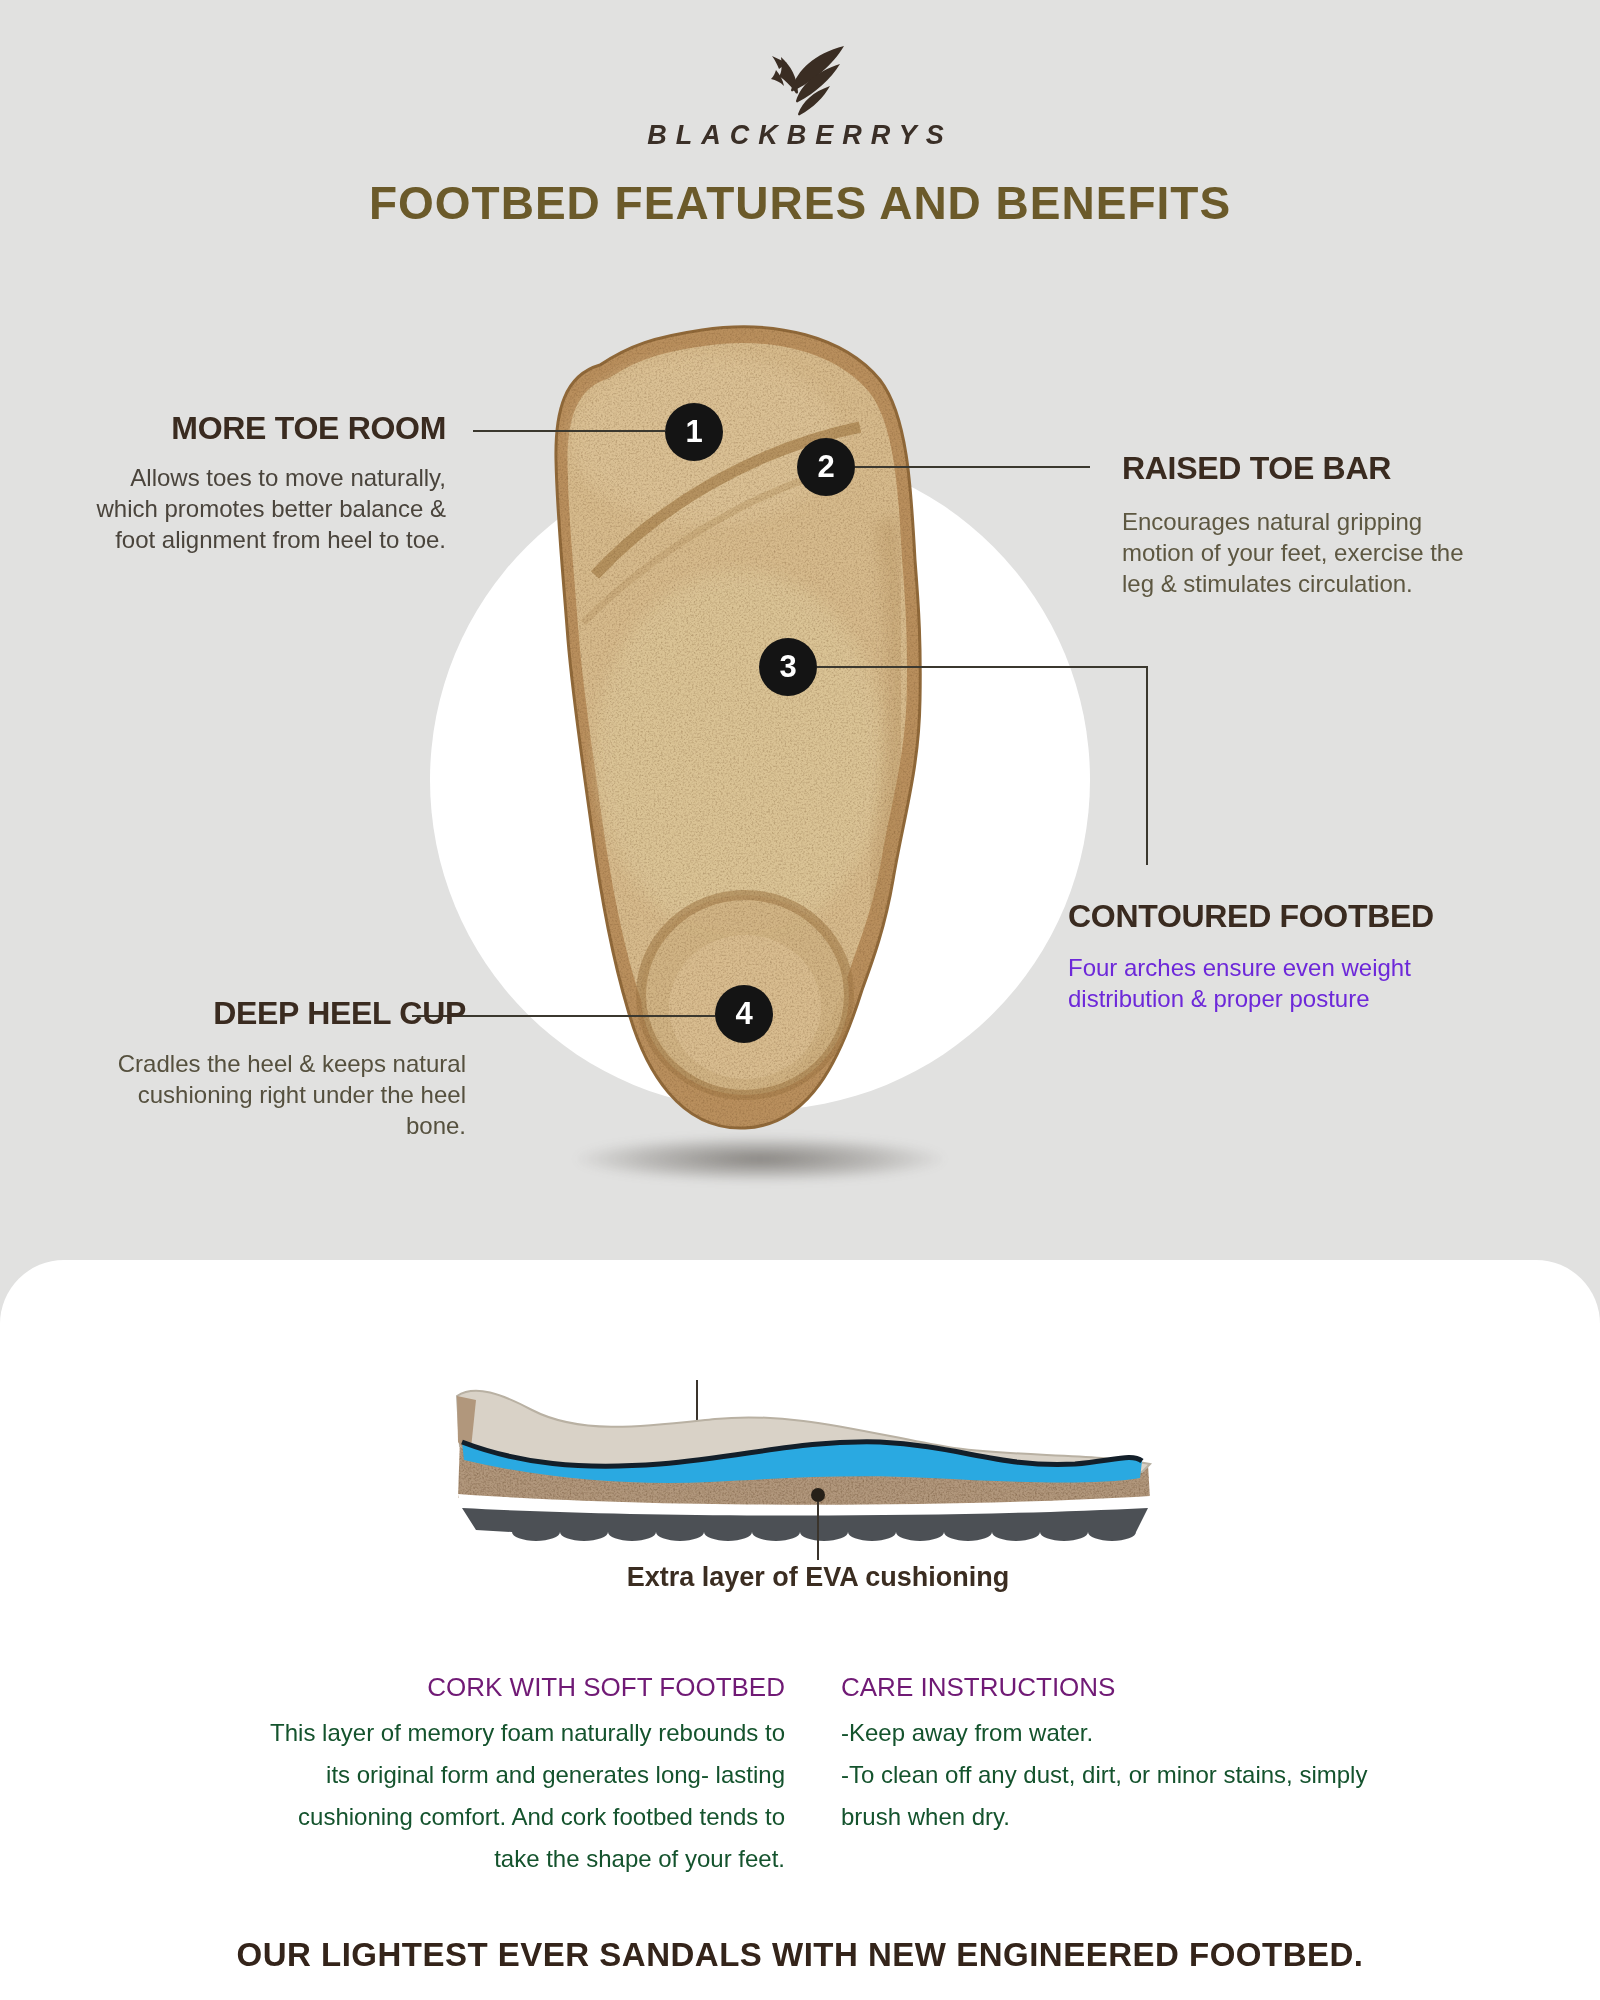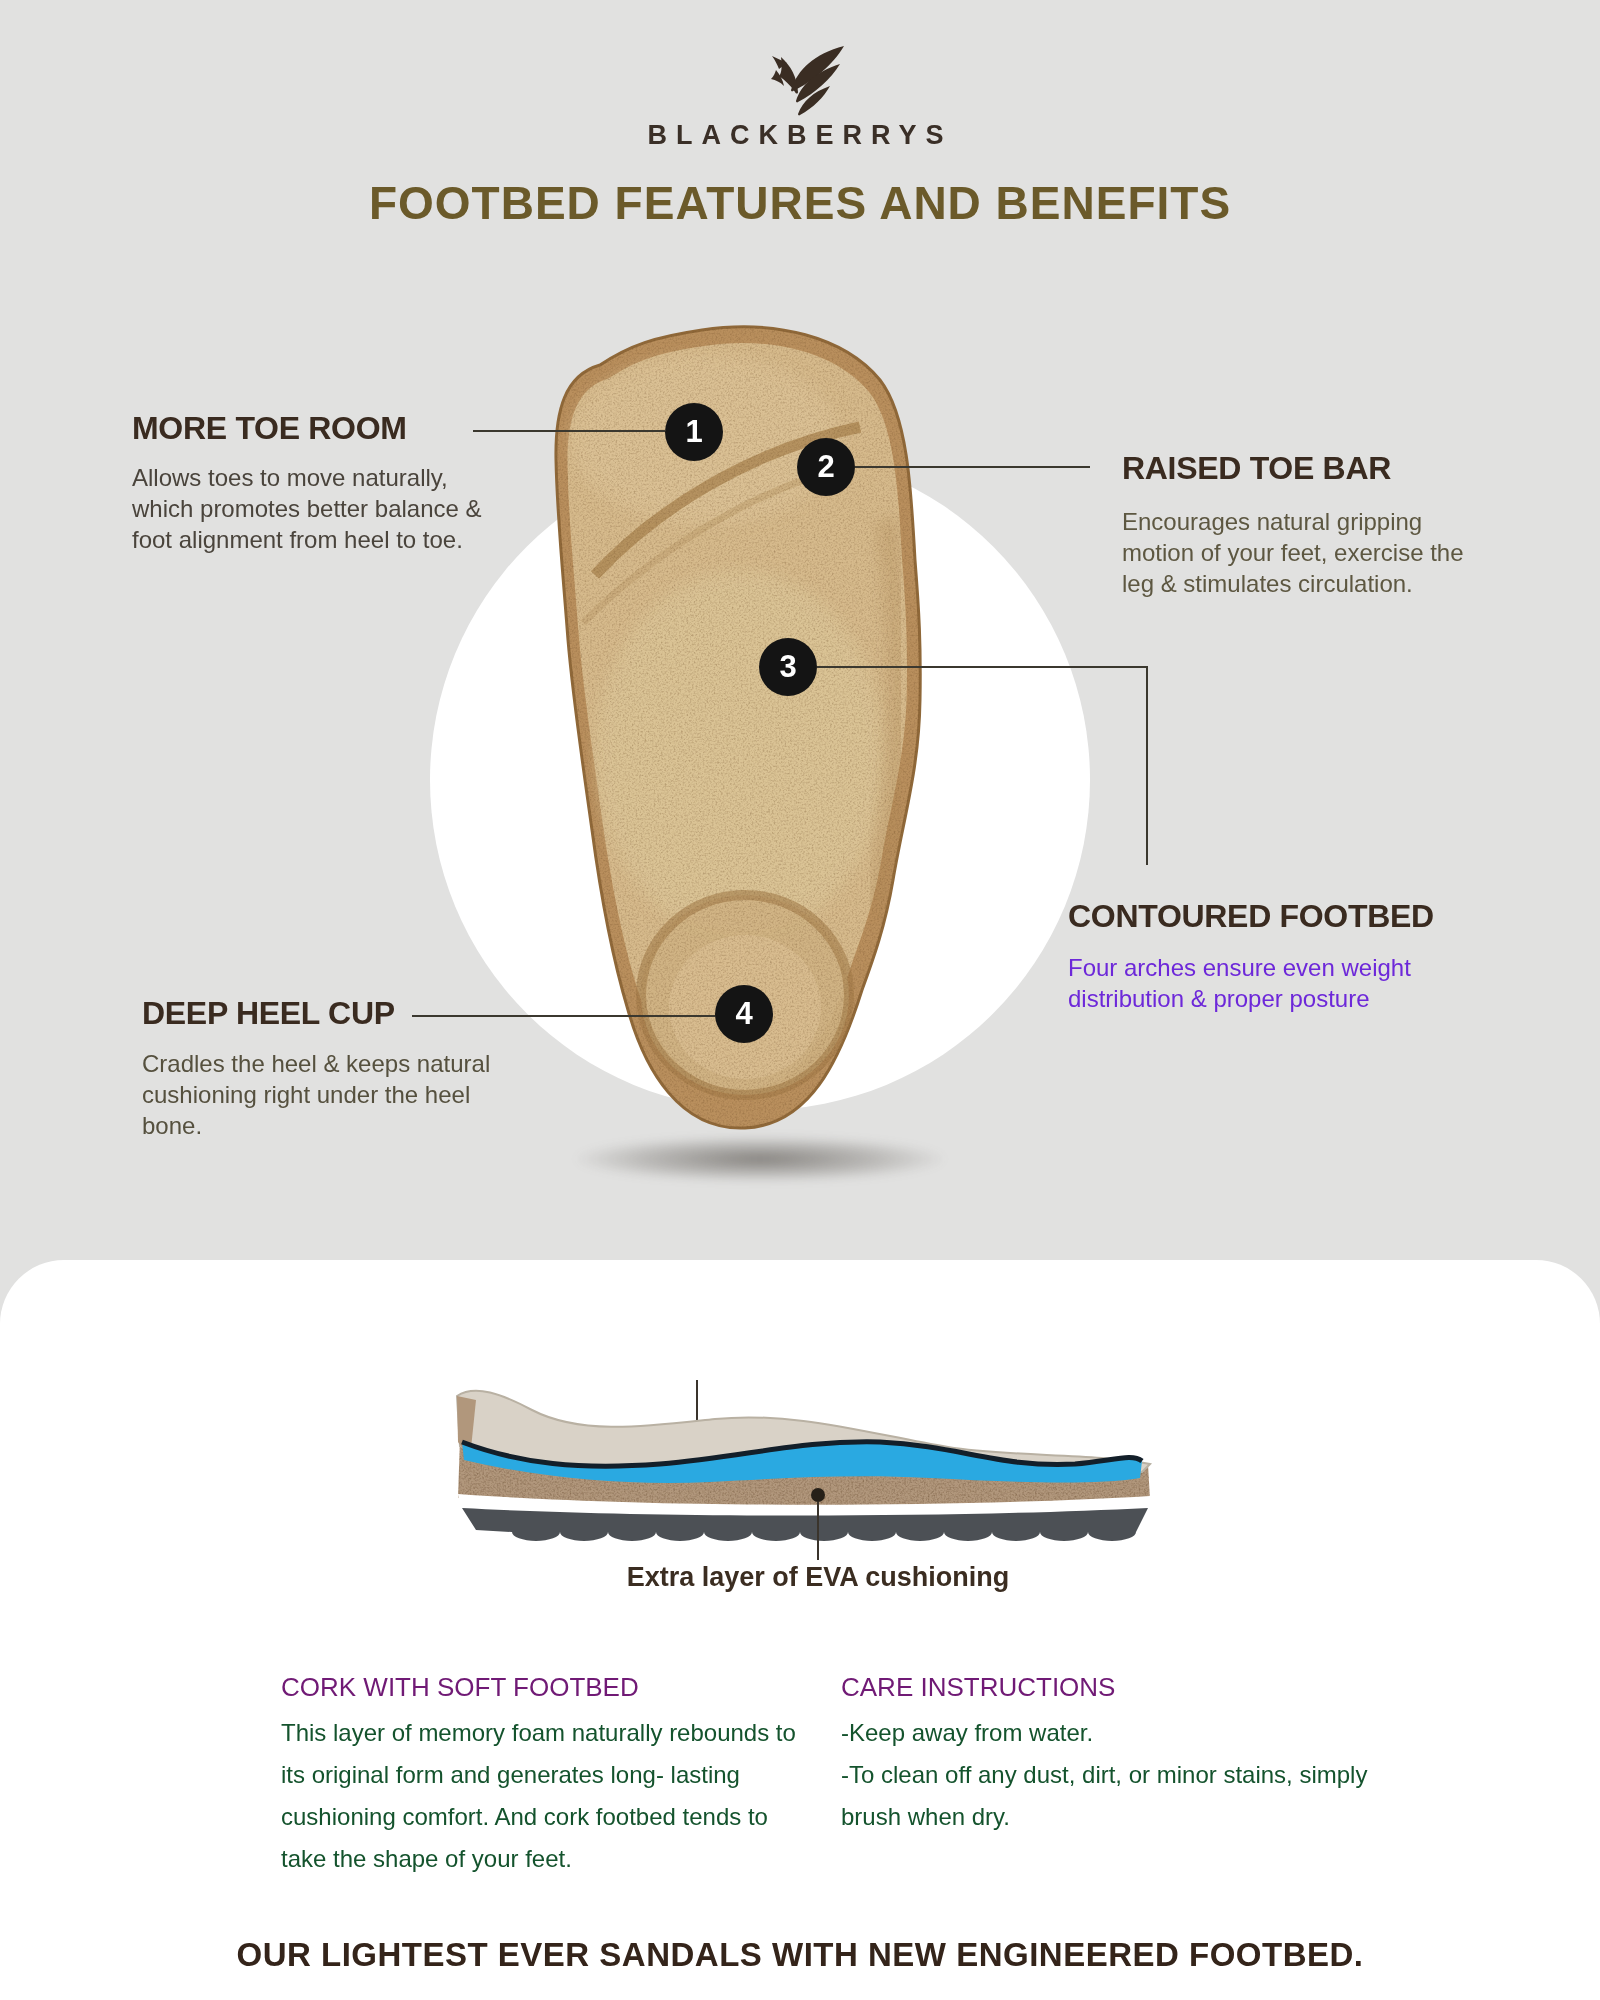--- a/index.html
+++ b/index.html
@@ -4,35 +4,35 @@
 <style>
   html,body{margin:0;padding:0;background:#cfcfcf;}
   .page{
     position:relative;width:1600px;height:2000px;margin:0 auto;
     background:#e1e1e0;overflow:hidden;
     font-family:"Liberation Sans", sans-serif;color:#3a2b20;
   }
   .abs{position:absolute;}
   
   .wordmark{left:0;right:0;top:120px;text-align:center;font-size:27px;font-weight:600;
-    letter-spacing:9px;color:#3a2f27;}
+    letter-spacing:9px;color:#3a2f27;font-style:italic;}
   .page-title{left:0;right:0;top:176px;text-align:center;font-size:46px;font-weight:800;
     letter-spacing:1px;color:#6b5a2a;}
   
   .white-circle{left:430px;top:450px;width:660px;height:660px;border-radius:50%;background:#ffffff;}
   .heel-shadow{left:575px;top:1136px;width:370px;height:46px;border-radius:50%;
     background:radial-gradient(ellipse at center, rgba(75,70,64,.6) 0%, rgba(75,70,64,.25) 45%, rgba(75,70,64,0) 72%);
     filter:blur(4px);}
   .h-line{height:2px;background:#3b382f;}
   .v-line{width:2px;background:#3b382f;}
   .badge{width:58px;height:58px;border-radius:50%;background:#141414;color:#ffffff;
     display:flex;align-items:center;justify-content:center;font-size:31px;font-weight:bold;}
   .callout-h{font-weight:bold;font-size:32px;letter-spacing:-0.3px;color:#3a2b20;white-space:nowrap;}
   .callout-b{font-size:24px;line-height:31px;white-space:pre-line;}
-  .ta-r{margin-left:36px;}
+  .ta-r{text-align:right;}
   
   .panel{left:0;top:1260px;width:1600px;height:740px;background:#ffffff;border-radius:64px 64px 0 0;}
   .layer-label{font-size:27px;font-weight:bold;color:#3b2d21;text-align:center;width:520px;}
   .dot{width:14px;height:14px;border-radius:50%;background:#262018;}
   .col-h{font-size:26px;font-weight:normal;color:#701a75;}
   .col-b{font-size:24px;line-height:42px;color:#14532d;white-space:pre-line;}
   .footer-note{left:0;right:0;top:1936px;text-align:center;font-size:33px;font-weight:bold;
     letter-spacing:0.5px;color:#34241a;}
 </style>
 </head>

